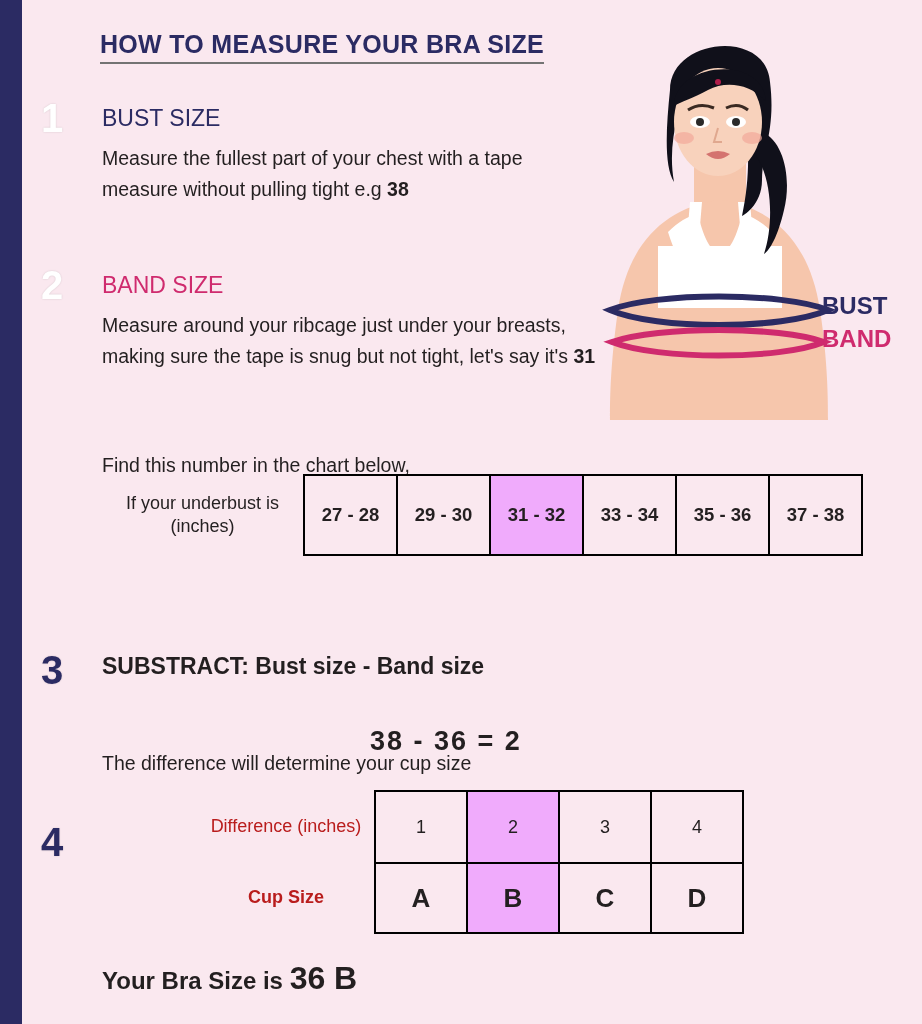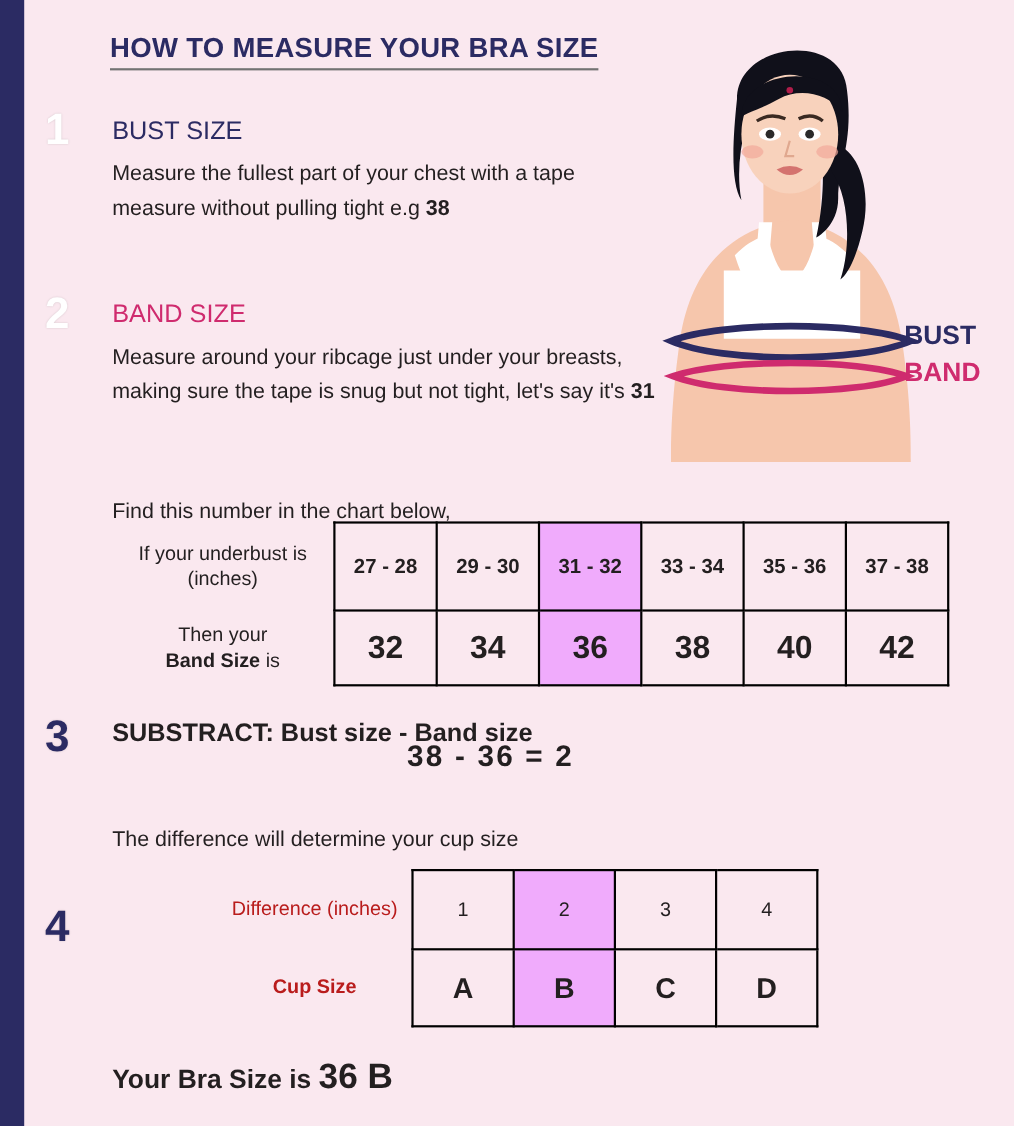--- a/index.html
+++ b/index.html
@@ -121,21 +121,21 @@
   .substract {
     position: absolute;
     left: 102px;
     top: 653px;
     font-size: 23px;
     font-weight: bold;
   }
   .equation {
     position: absolute;
     left: 370px;
-    top: 672px;
+    top: 726px;
     font-size: 27px;
     font-weight: bold;
     letter-spacing: 2px;
   }
   .diff-text {
     position: absolute;
     left: 102px;
     top: 752px;
     font-size: 19.5px;
     text-align: center;
@@ -223,29 +223,20 @@
 <table class="band-table">
   <tbody>
       <tr>
     <td class="label">If your underbust is (inches)</td>
     <td class="hdr">27 - 28</td>
     <td class="hdr">29 - 30</td>
     <td class="hdr hl">31 - 32</td>
     <td class="hdr">33 - 34</td>
     <td class="hdr">35 - 36</td>
     <td class="hdr">37 - 38</td>
-  </tr>
-  <tr>
-    <td class="label"><span>Then your</span><br><b>Band Size</b> <span>is</span></td>
-    <td class="val">32</td>
-    <td class="val">34</td>
-    <td class="val hl">36</td>
-    <td class="val">38</td>
-    <td class="val">40</td>
-    <td class="val">42</td>
   </tr>
 </tbody>
   </table>
 
 <div class="substract">SUBSTRACT: Bust size - Band size</div>
 <div class="equation">38  -  36 = 2</div>
 <div class="diff-text">The difference will determine your cup size</div>
 
 <table class="cup-table">
   <tbody>

